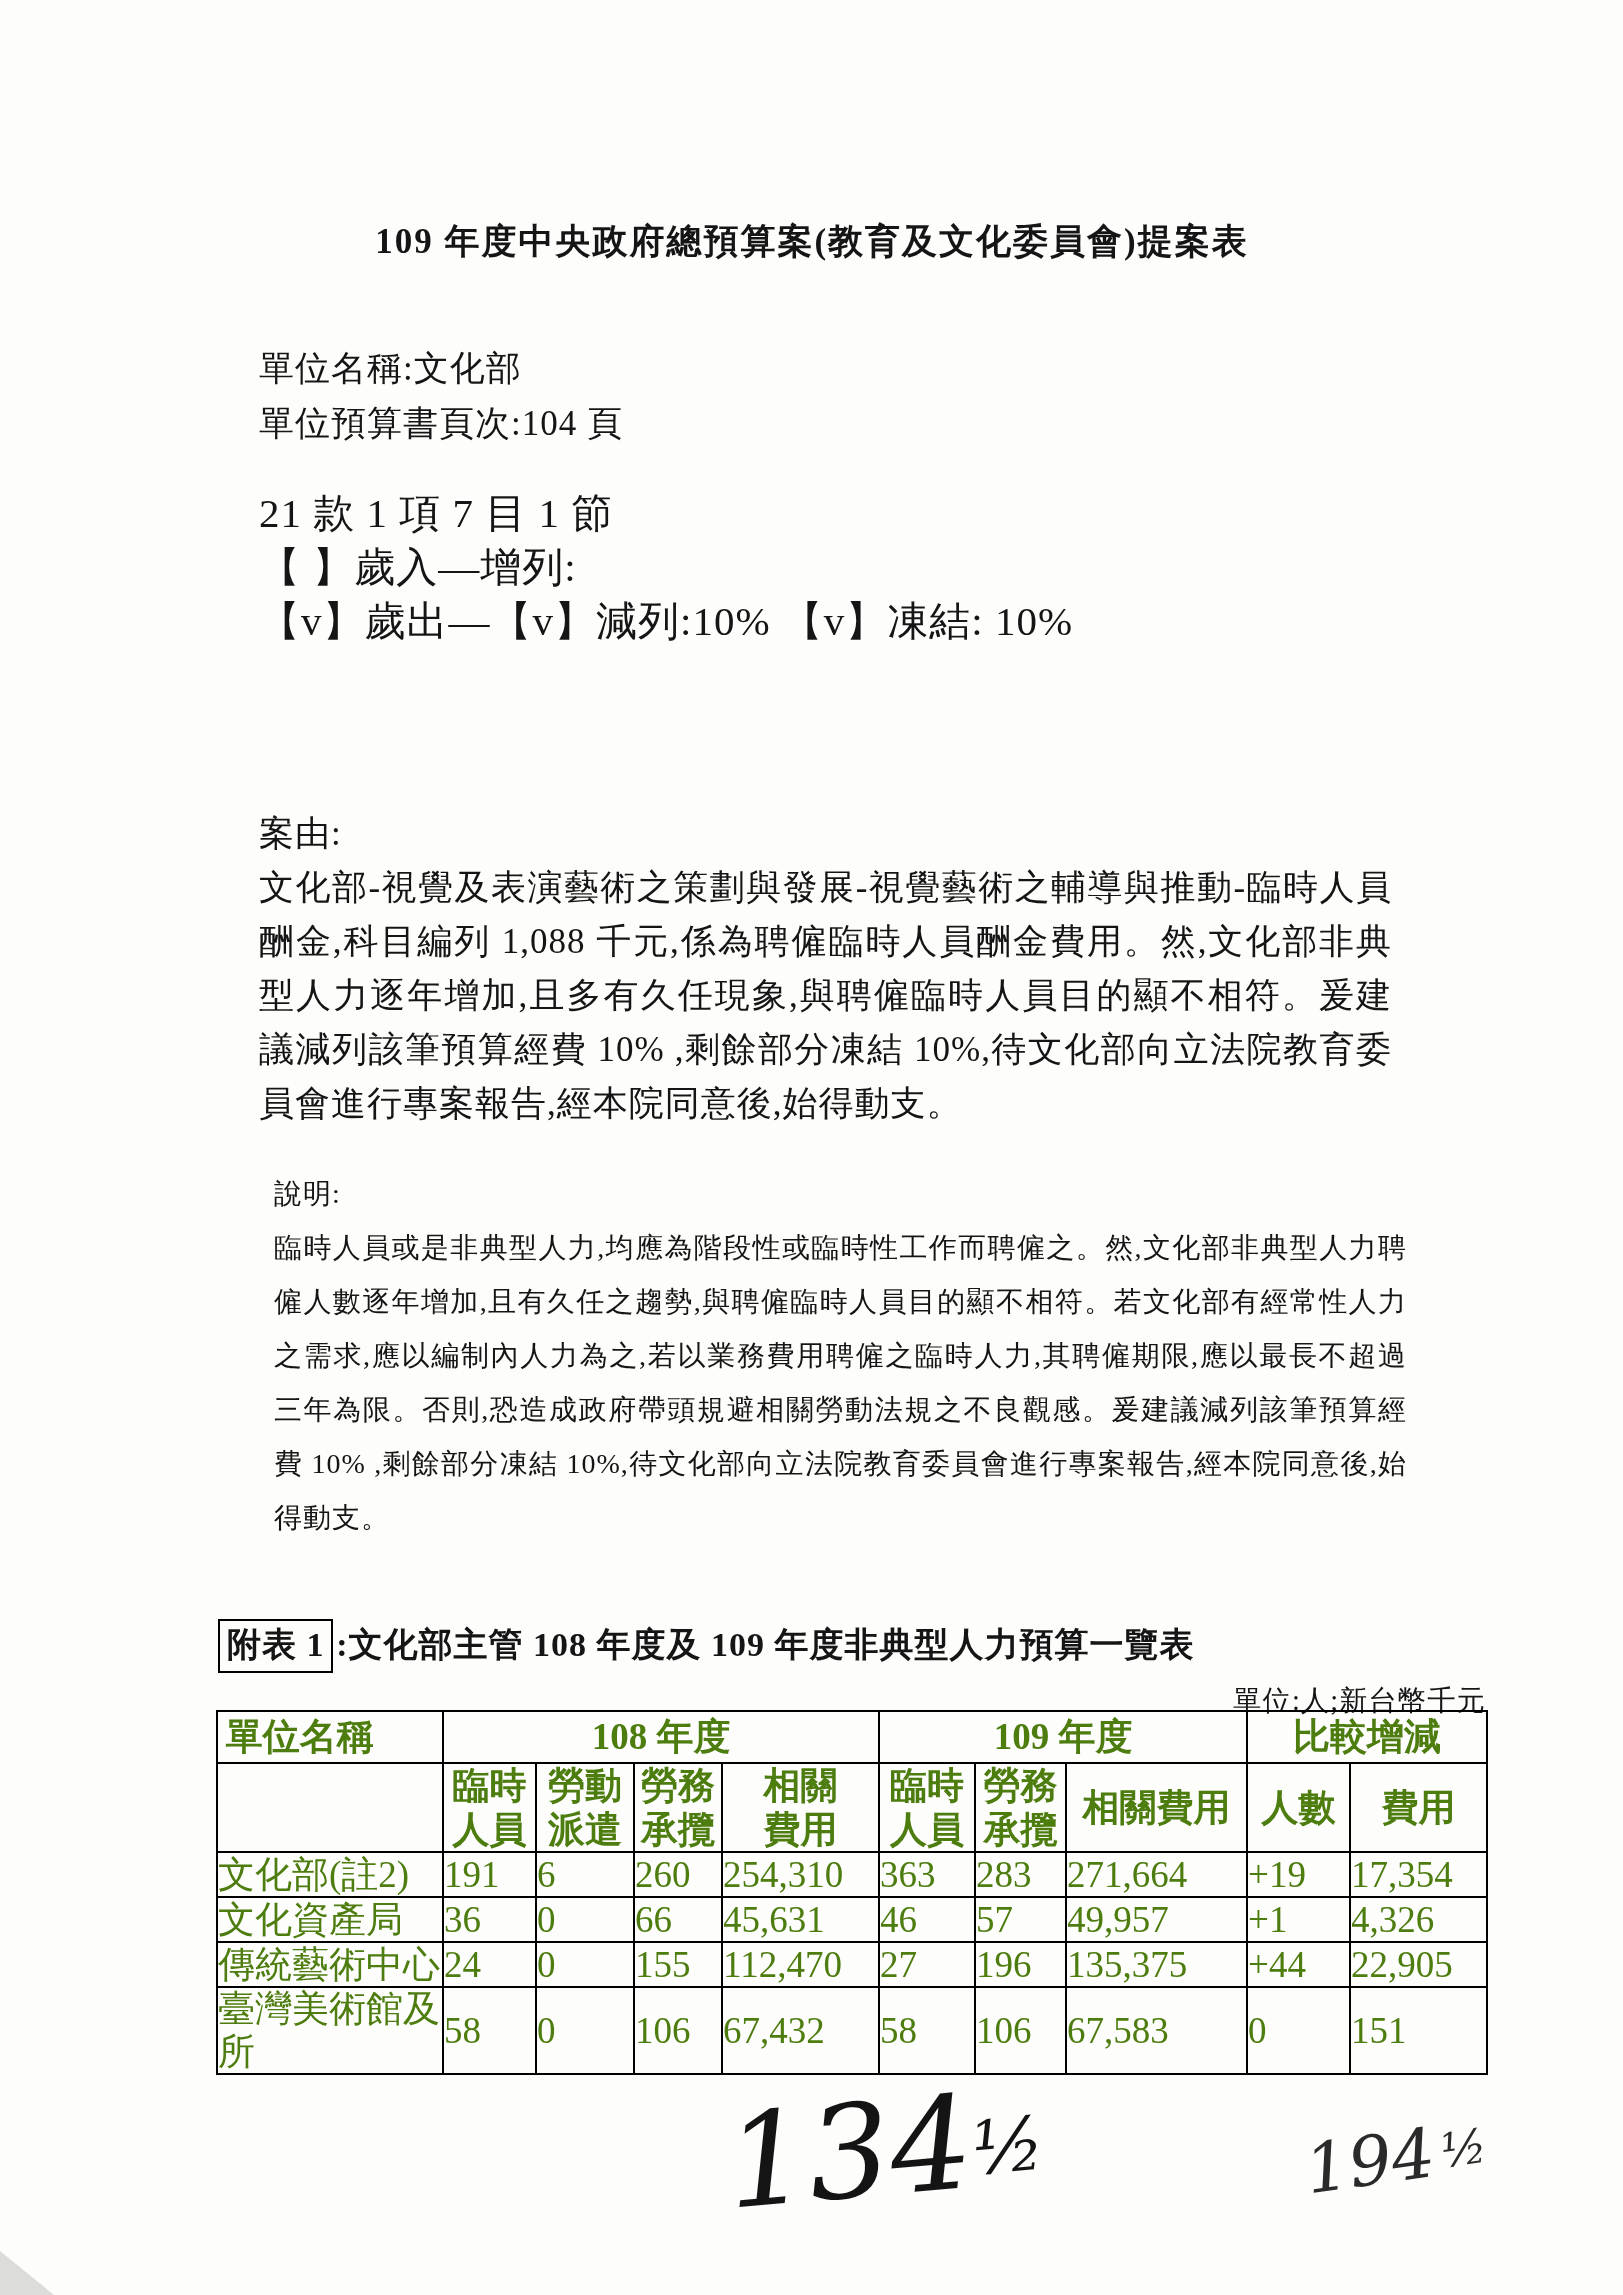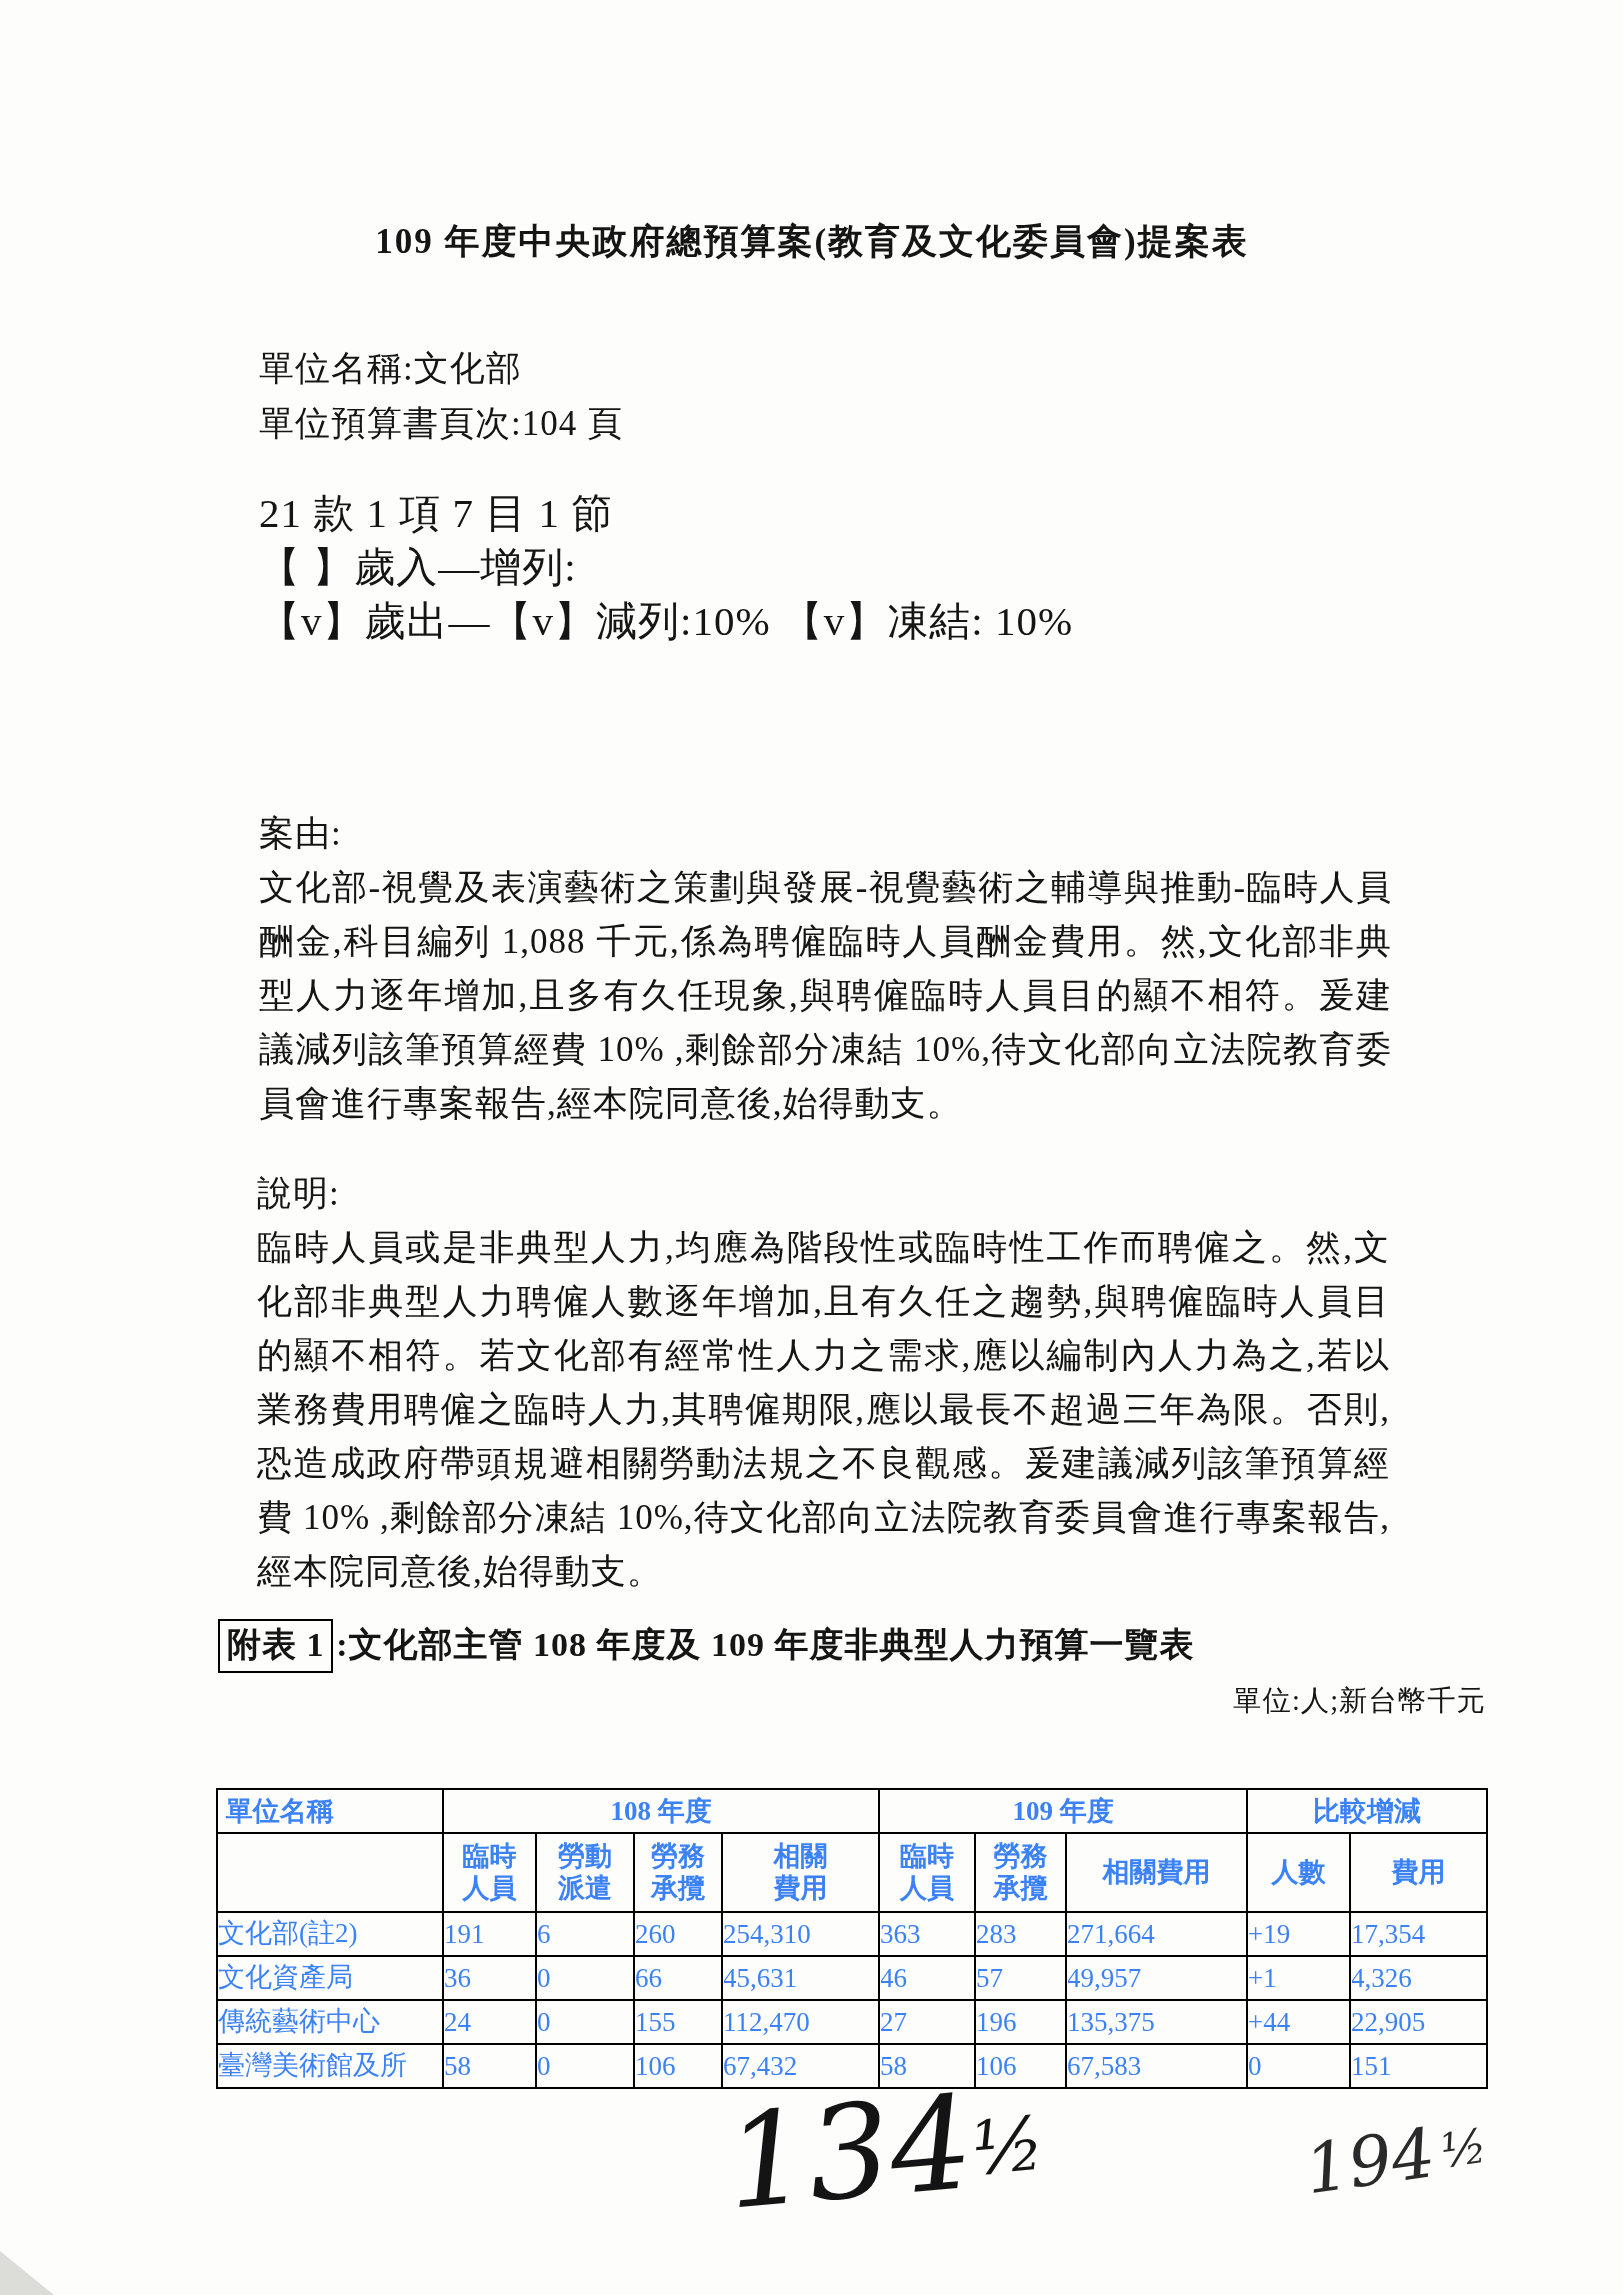--- a/index.html
+++ b/index.html
@@ -32,22 +32,22 @@
     font-size: 41px; line-height: 54px; letter-spacing: 1px;
   }
   .case-block {
     position: absolute;
     top: 807px; left: 259px; width: 1133px;
     font-size: 35px; line-height: 54px; letter-spacing: 1px;
     text-align: justify;
   }
   .explain-block {
     position: absolute;
-    top: 1167px; left: 257px; width: 1133px;
-    font-size: 35px; line-height: 54px; letter-spacing: 1px;
+    top: 1167px; left: 274px; width: 1133px;
+    font-size: 28px; line-height: 54px; letter-spacing: 1px;
     text-align: justify;
   }
   .para-label { text-align: left; }
   .attach-title {
     position: absolute;
     top: 1619px; left: 218px; width: 1324px;
     font-size: 34px; font-weight: 700; letter-spacing: 1px;
   }
   .attach-box {
     display: inline-block;
@@ -56,26 +56,26 @@
     margin-right: 2.9px;
   }
   .unit-note {
     position: absolute;
     top: 1682px; left: 216px; width: 1270px;
     text-align: right;
     font-size: 28.4px; letter-spacing: 1px;
   }
   table.budget {
     position: absolute;
-    top: 1788px; left: 216px;
+    top: 1710px; left: 216px;
     width: 1270px;
     border-collapse: collapse;
     table-layout: fixed;
-    font-size: 27px;
-    color: #3b82f6;
+    font-size: 37px;
+    color: #4d7c0f;
   }
   table.budget th, table.budget td {
     border: 2px solid #000;
     padding: 0;
     font-weight: 400;
     overflow: hidden;
   }
   table.budget th { font-weight: 700; text-align: center; }
   tr.group-row { height: 44px; }
   tr.sub-row { height: 79px; }

